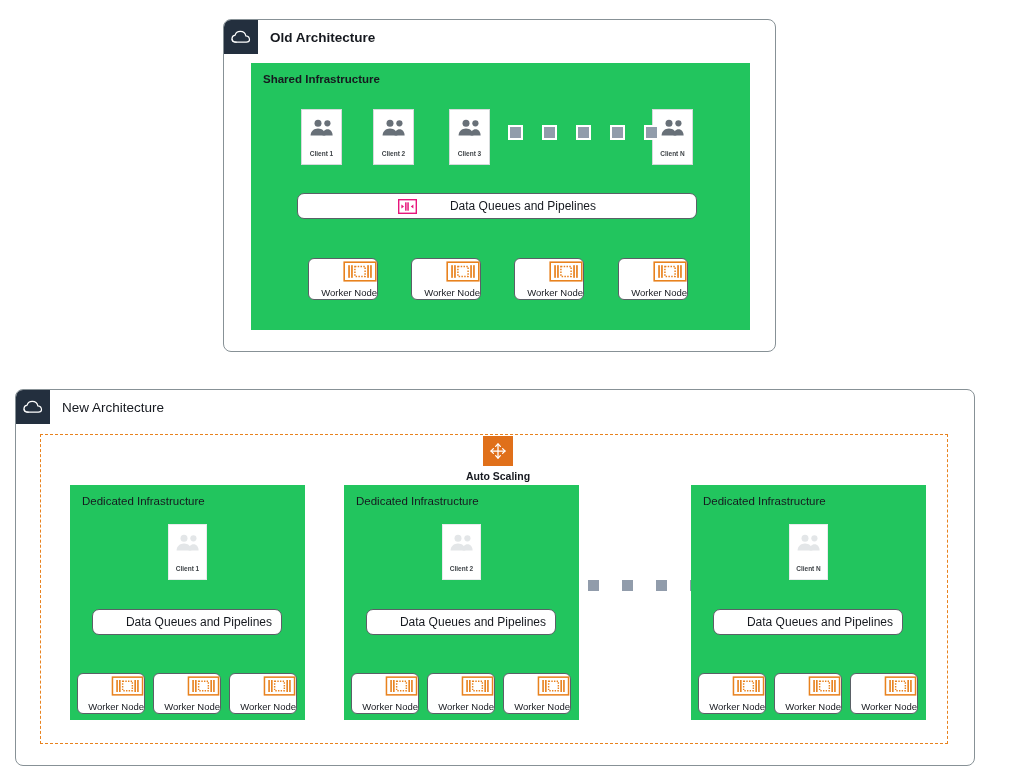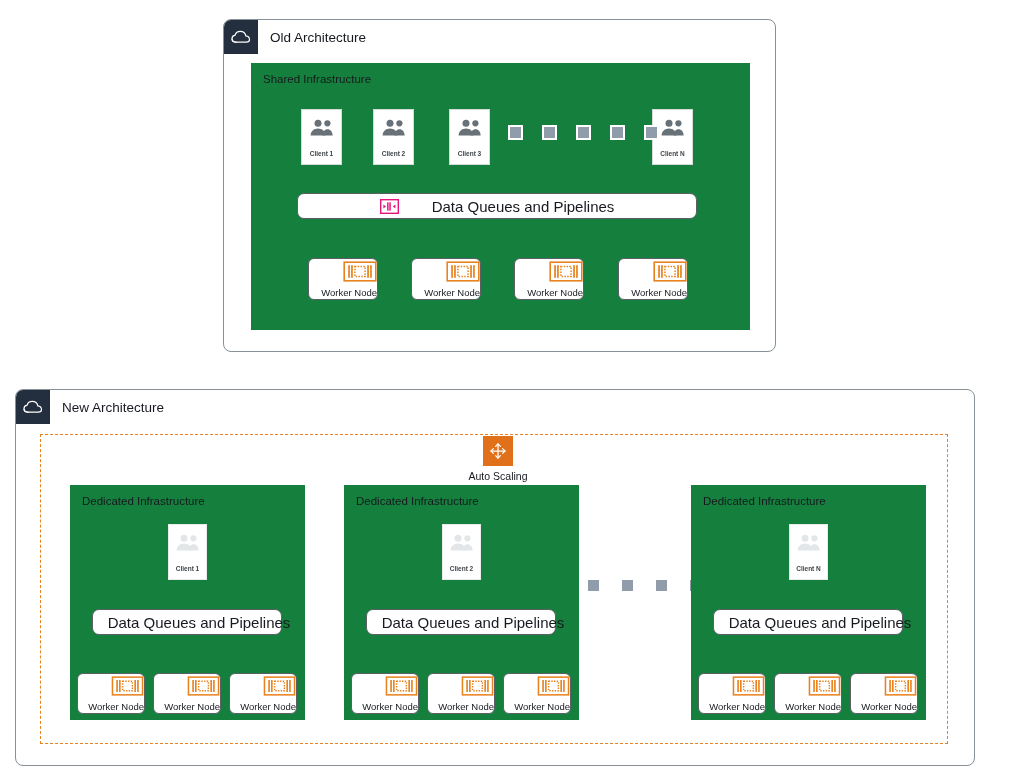--- a/index.html
+++ b/index.html
@@ -36,21 +36,21 @@
   .frame-title {
     font-size: 13.5px;
     color: #16191f;
     margin-left: 12px;
     white-space: nowrap;
   }
 
   
   .infra-panel {
     position: absolute;
-    background: #15803d;
+    background: #22c55e;
     box-sizing: border-box;
   }
   .infra-label {
     position: absolute;
     top: 10px; left: 12px;
     font-size: 11.5px;
     color: #16191f;
     white-space: nowrap;
   }
 
@@ -102,21 +102,21 @@
     background: #ffffff;
     border: 1px solid #5a6066;
     border-radius: 7px;
     box-sizing: border-box;
     display: flex;
     align-items: center;
     justify-content: center;
     gap: 9px;
   }
   .pipeline-label {
-    font-size: 15px;
+    font-size: 12px;
     color: #16191f;
     white-space: nowrap;
     margin-left: 24px;
   }
 
   
   .worker-node {
     position: absolute;
     background: #ffffff;
     border: 1px solid #5a6066;
@@ -185,21 +185,21 @@
       <path d="M461,635 L461,672"></path>
       <path d="M537,635 L537,672"></path>
 
       <path d="M808,579 L808,608"></path>
       <path d="M732,635 L732,672"></path>
       <path d="M808,635 L808,672"></path>
       <path d="M884,635 L884,672"></path>
     </g>
   </svg>
 
-  <div class="arch-frame" style="left:223px; top:19px; width:553px; height:333px;">
+  <div class="arch-frame" style="left:223px; top:19px; width:553px; height:333px;font-weight:bold;">
 
     <div class="frame-header">
       <div class="cloud-badge">
         <svg width="20" height="14" viewBox="0 0 24 16">
           <path d="M6.2,14.2 C3.3,14.2 1.2,12.3 1.2,9.9 C1.2,7.8 2.8,6.1 5,5.7
                    C5.7,3.1 8.2,1.3 11.1,1.3 C14.4,1.3 17.2,3.6 17.8,6.7
                    C20.3,7.0 22.2,9.0 22.2,11.4" fill="none" stroke="#ffffff" stroke-width="1.4" stroke-linecap="round"></path>
           <path d="M1.2,10.6 C1.2,12.7 3.4,14.2 6.2,14.2 L18.4,14.2
                    C20.6,14.2 22.2,13.0 22.2,11.3" fill="none" stroke="#ffffff" stroke-width="1.4" stroke-linecap="round"></path>
         </svg>
@@ -360,21 +360,21 @@
       <g stroke="#ffffff" stroke-width="1.25" fill="none" stroke-linecap="round">
         <line x1="10" y1="3.0" x2="10" y2="17.0"></line>
         <line x1="3.0" y1="10" x2="17.0" y2="10"></line>
         <polyline points="7.6,5.4 10,3.0 12.4,5.4"></polyline>
         <polyline points="7.6,14.6 10,17.0 12.4,14.6"></polyline>
         <polyline points="5.4,7.6 3.0,10 5.4,12.4"></polyline>
         <polyline points="14.6,7.6 17.0,10 14.6,12.4"></polyline>
       </g>
     </svg>
   </div>
-  <div class="asg-label" style="left:443px; top:470px; width:110px;">Auto Scaling</div>
+  <div class="asg-label" style="left:443px; top:470px; width:110px;font-weight:bold;">Auto Scaling</div>
 
   <div class="infra-panel" style="left:70px; top:485px; width:235px; height:235px;">
     <div class="infra-label">Dedicated Infrastructure</div>
   </div>
 
   <div class="client-card" style="left:168px; top:524px; width:39px; height:56px; border-color:#e9ebed;">
     <span class="glyph">
       <svg width="26" height="18" viewBox="0 0 26 18">
         <circle cx="9" cy="4.3" r="3.5" fill="#e3e6e8"></circle>
         <circle cx="18.4" cy="4.3" r="3.1" fill="#e3e6e8"></circle>

